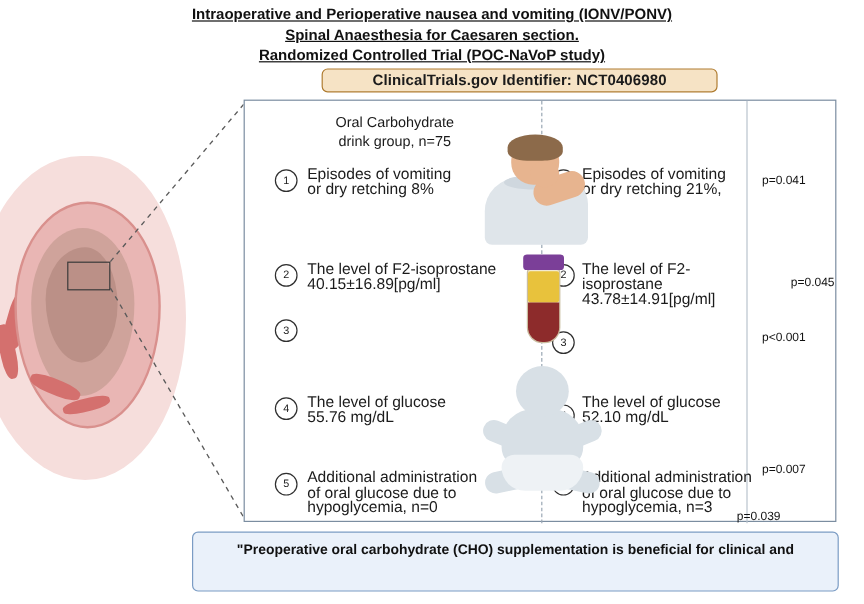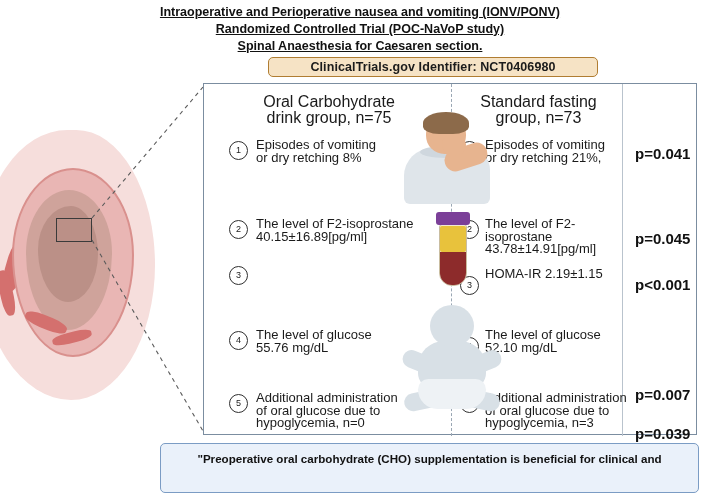--- a/index.html
+++ b/index.html
@@ -142,21 +142,21 @@
     position: absolute;
     left: 418px;
     top: 0px;
     width: 0;
     height: 352px;
     border-left: 1.1px solid #b9c3cd;
   }
 
   .col-head {
     position: absolute;
-    font-size: 16px;
+    font-size: 12px;
     font-weight: normal;
     line-height: 16px;
     text-align: center;
     color: #1a1a1a;
   }
   .col-head.left  { left: 20px;  top: 10px; width: 210px; }
   .col-head.right { left: 252px; top: 10px; width: 165px; }
 
   .row-item {
     position: absolute;
@@ -171,22 +171,22 @@
     border: 1.1px solid #2f2f2f;
     border-radius: 50%;
     font-size: 9px;
     line-height: 16px;
     text-align: center;
     color: #1b1b1b;
     background: #fff;
   }
   .pval {
     position: absolute;
-    font-size: 15px;
-    font-weight: bold;
+    font-size: 10px;
+    font-weight: normal;
     color: #111;
   }
 
   
   .fig {
     position: absolute;
   }
   
   .fig-vomit { left: 398px; top: 112px; width: 108px; height: 92px; }
   .fv-head {
@@ -283,22 +283,22 @@
     color: #111;
     padding-top: 7px;
   }
   .concl-line { display: block; }
 </style>
 </head>
 <body>
 
 <div class="title-block">
   <span class="title-line">Intraoperative and Perioperative nausea and vomiting (IONV/PONV)</span>
+  <span class="title-line">Spinal Anaesthesia for Caesaren section.</span>
   <span class="title-line">Randomized Controlled Trial (POC-NaVoP study)</span>
-  <span class="title-line">Spinal Anaesthesia for Caesaren section.</span>
 </div>
 
 <div class="nct-badge">ClinicalTrials.gov Identifier: NCT0406980</div>
 
 <div class="anatomy">
   <div class="anat-body"></div>
   <div class="anat-vessel v1"></div>
   <div class="anat-vessel v2"></div>
   <div class="anat-uterus"></div>
   <div class="anat-inner"></div>
@@ -315,24 +315,20 @@
 
 <div class="panel">
 
   <div class="panel-divider"></div>
   <div class="pvalue-divider"></div>
 
   <div class="col-head left">
     <span>Oral Carbohydrate</span><br>
     <span>drink group, n=75</span>
   </div>
-  <div class="col-head right">
-    <span>Standard fasting</span><br>
-    <span>group, n=73</span>
-  </div>
 
   <div class="num-badge" style="left:25px; top:57px;">1</div>
   <div class="row-item" style="left:52px; top:55px; width:170px;">
     <span>Episodes of vomiting</span><br>
     <span>or dry retching 8%</span>
   </div>
   <div class="num-badge" style="left:256px; top:57px;">1</div>
   <div class="row-item" style="left:281px; top:55px; width:140px;">
     <span>Episodes of vomiting</span><br>
     <span>or dry retching 21%,</span>
@@ -342,27 +338,24 @@
   <div class="num-badge" style="left:25px; top:136px;">2</div>
   <div class="row-item" style="left:52px; top:134px; width:178px;">
     <span>The level of F2-isoprostane</span><br>
     <span>40.15±16.89[pg/ml]</span>
   </div>
   <div class="num-badge" style="left:256px; top:136px;">2</div>
   <div class="row-item" style="left:281px; top:134px; width:145px;">
     <span>The level of F2-isoprostane</span><br>
     <span>43.78±14.91[pg/ml]</span>
   </div>
-  <div class="pval" style="left:431px; top:146px;">p=0.045</div>
+  <div class="pval" style="left:455px; top:146px;">p=0.045</div>
 
   <div class="num-badge" style="left:25px; top:182px;">3</div>
   <div class="num-badge" style="left:256px; top:192px;">3</div>
-  <div class="row-item" style="left:281px; top:184px; width:145px;">
-    <span>HOMA-IR 2.19±1.15</span>
-  </div>
   <div class="pval" style="left:431px; top:192px;">p&lt;0.001</div>
 
   <div class="num-badge" style="left:25px; top:247px;">4</div>
   <div class="row-item" style="left:52px; top:245px; width:170px;">
     <span>The level of glucose</span><br>
     <span>55.76 mg/dL</span>
   </div>
   <div class="num-badge" style="left:256px; top:253px;">4</div>
   <div class="row-item" style="left:281px; top:245px; width:140px;">
     <span>The level of glucose</span><br>
@@ -375,21 +368,21 @@
     <span>Additional administration</span><br>
     <span>of oral glucose due to</span><br>
     <span>hypoglycemia, n=0</span>
   </div>
   <div class="num-badge" style="left:256px; top:310px;">5</div>
   <div class="row-item" style="left:281px; top:308px; width:145px;">
     <span>Additional administration</span><br>
     <span>of oral glucose due to</span><br>
     <span>hypoglycemia, n=3</span>
   </div>
-  <div class="pval" style="left:431px; top:341px;">p=0.039</div>
+  <div class="pval" style="left:410px; top:341px;">p=0.039</div>
 
 </div>
 
 <div class="fig fig-vomit">
   <div class="fv-body"></div>
   <div class="fv-collar"></div>
   <div class="fv-head"></div>
   <div class="fv-hair"></div>
   <div class="fv-arm"></div>
   <div class="fv-hand"></div>

